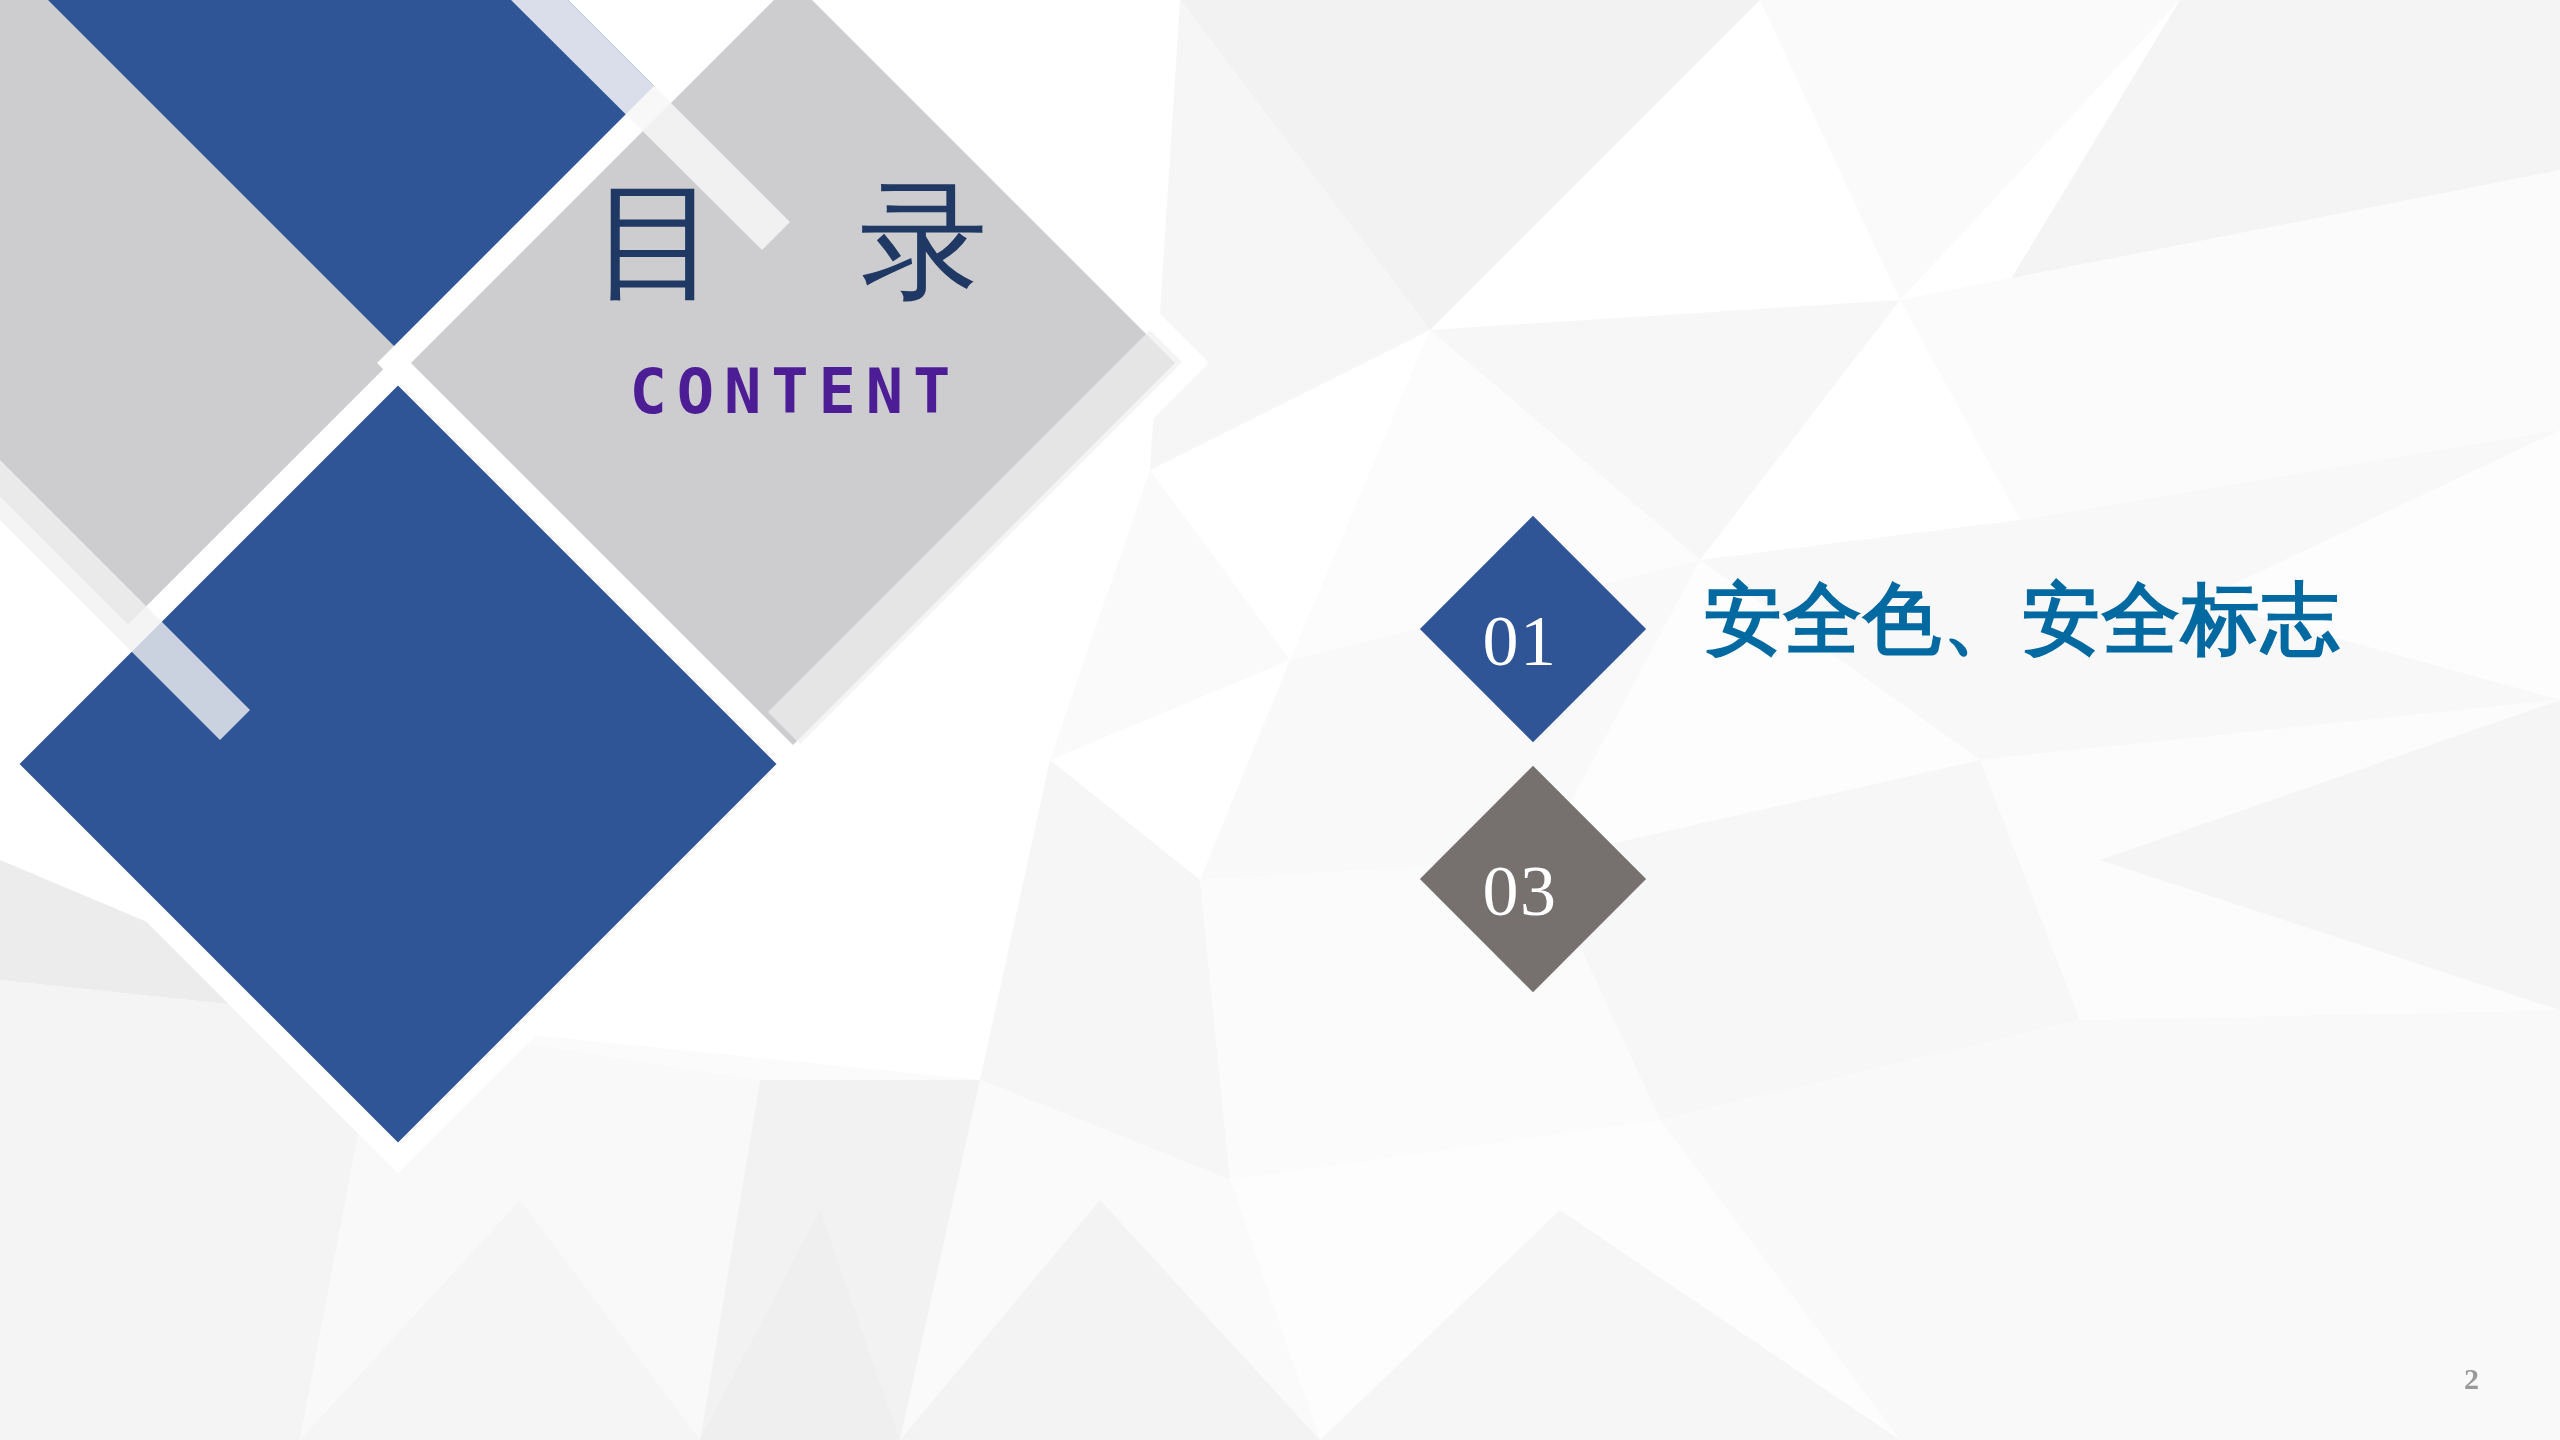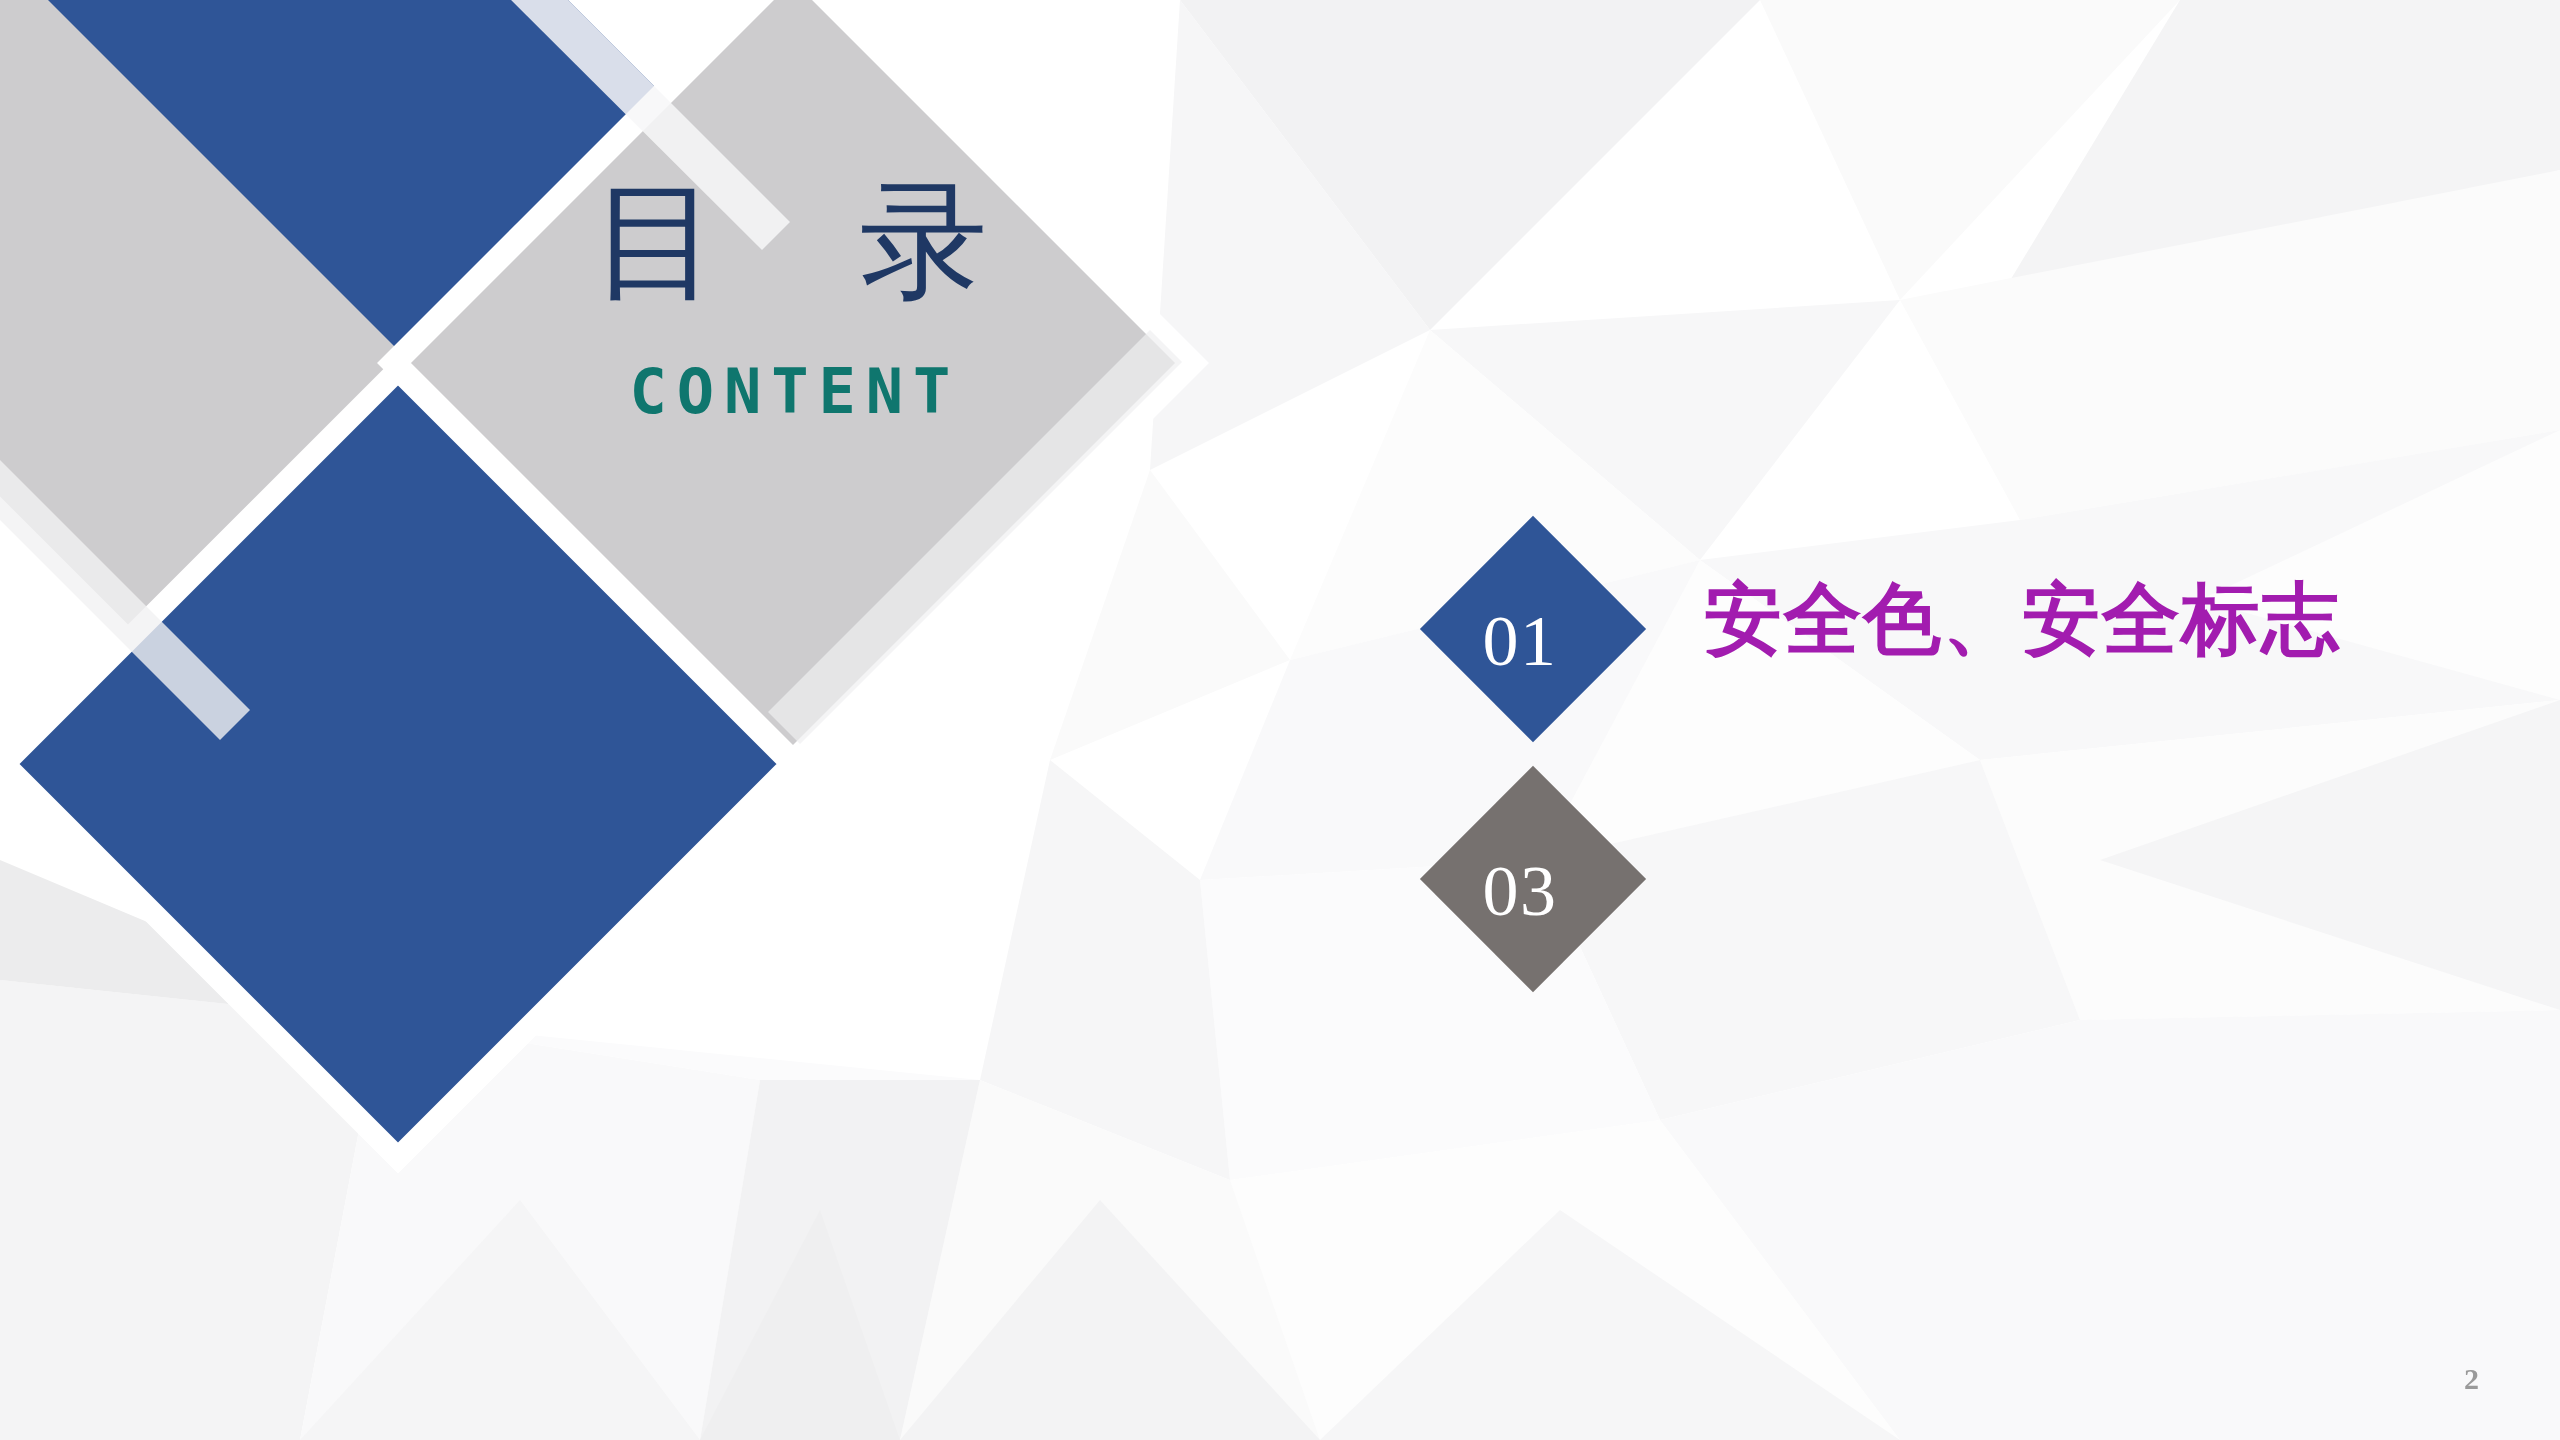--- a/index.html
+++ b/index.html
@@ -50,21 +50,21 @@
     color: #1F3864;
     letter-spacing: 0.42em;
     text-indent: 0.42em;
     white-space: nowrap;
   }
   #title-en {
     margin-top: 46px;
     font-family: "DejaVu Sans Mono", "Liberation Mono", monospace;
     font-size: 62px;
     font-weight: 700;
-    color: #0f766e;
+    color: #4c1d95;
     letter-spacing: 0.16em;
     text-indent: 0.16em;
     white-space: nowrap;
   }
 
   
   #agenda {
     position: absolute;
     left: 1420px;
     top: 516px;
@@ -110,21 +110,21 @@
     left: 33px;
     top: 33px;
   }
   .agenda-text {
     position: absolute;
     left: 284px;
     top: 52px;
     font-family: "Liberation Sans", "DejaVu Sans", sans-serif;
     font-size: 78px;
     font-weight: 700;
-    color: #a21caf;
+    color: #0369a1;
     letter-spacing: 0.02em;
     white-space: nowrap;
   }
 
   
   #page-number {
     position: absolute;
     right: 104px;
     bottom: 44px;
     font-family: "Liberation Serif", "DejaVu Serif", serif;

